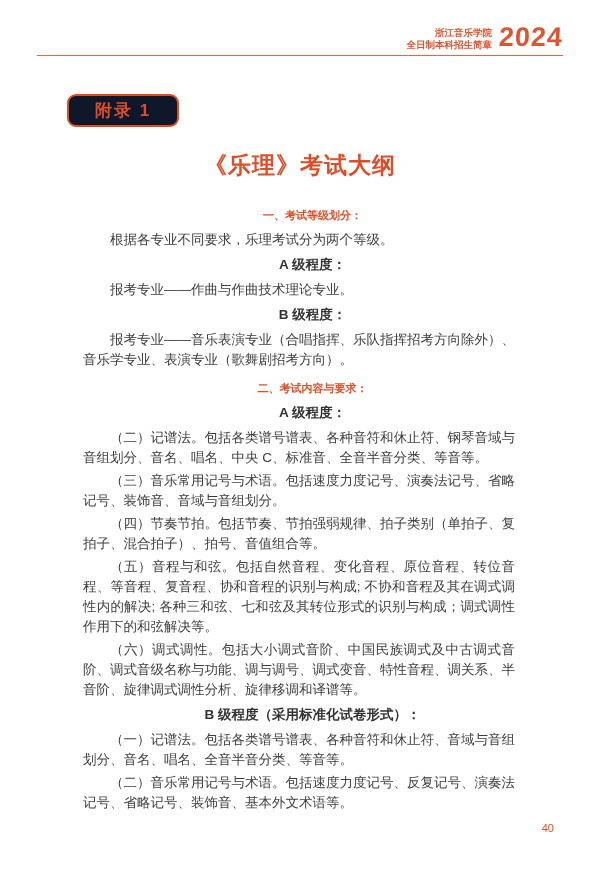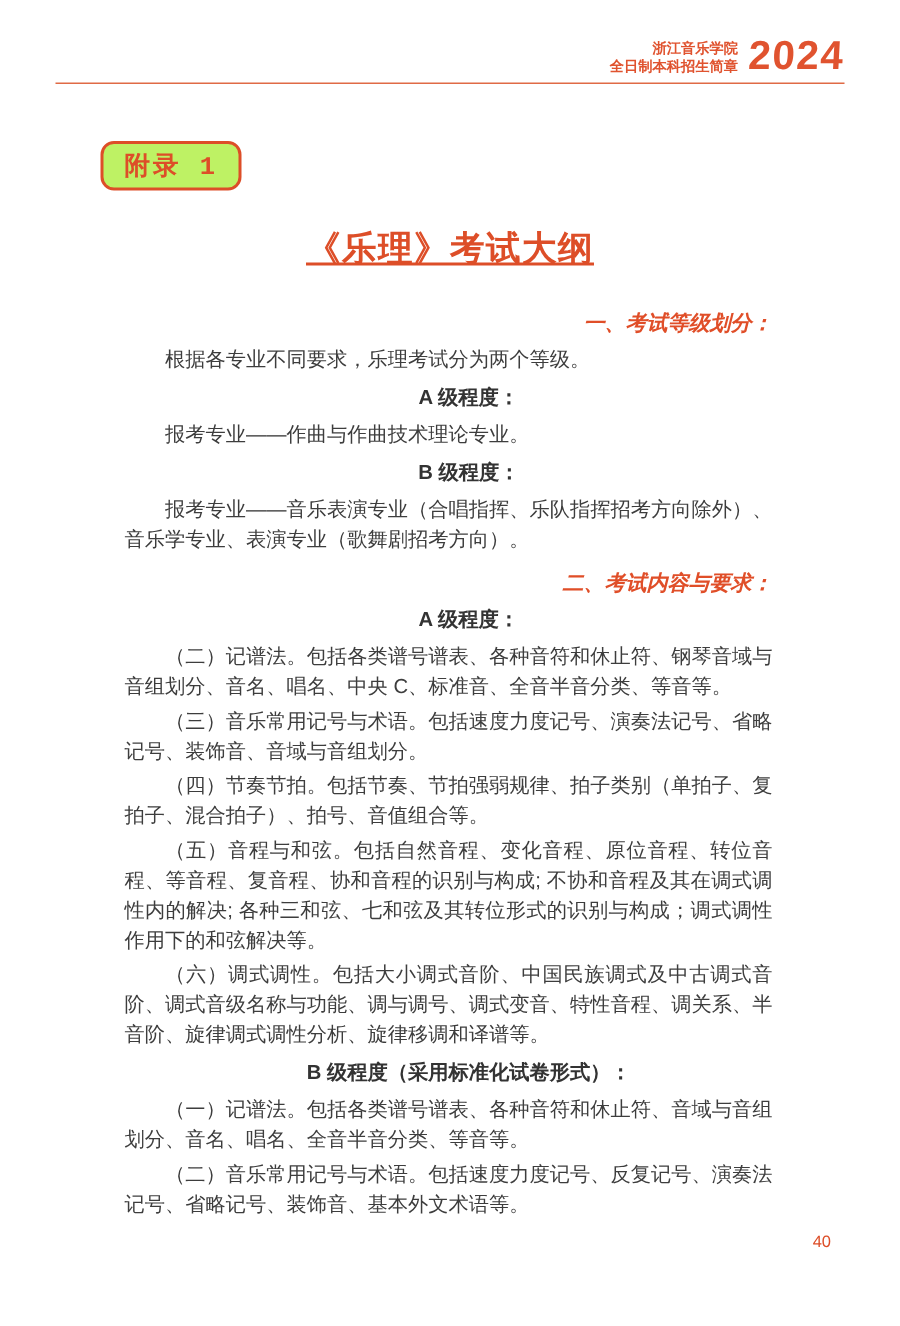--- a/index.html
+++ b/index.html
@@ -29,49 +29,46 @@
     transform:skewX(-3deg);
   }
   .hdr-rule{
     position:absolute;top:55px;left:37px;right:37px;
     height:1px;background:#e06a45;
   }
   
   .badge{
     position:absolute;top:94px;left:67px;
     border:2px solid #dd4e28;border-radius:9px;
-    padding:3px 14px;
+    padding:3px 26px;
     color:#dd4e28;font-weight:bold;font-size:17px;
     letter-spacing:2px;
-    background:#bef264;
-    font-family:Liberation Mono, monospace;
+    background:#0f172a;
   }
   
   .doc-title{
     position:absolute;top:150px;left:0;right:0;
     text-align:center;
     font-size:23px;font-weight:bold;color:#dd4e28;
     letter-spacing:1px;
-    text-decoration:underline;
   }
   
   .content{
     position:absolute;top:197px;left:83px;right:85px;
   }
   .content p{
     margin:3px 0;
     font-size:13.5px;line-height:20px;
     text-indent:27px;
     text-align:justify;
   }
   p.h-red{
-    color:#e04e28;font-weight:bold;font-size:14px;
+    color:#e04e28;font-weight:bold;font-size:11px;
     margin:8px 0 5px 0;
-    text-align:right;
-    font-style:italic;
+    text-align:center;
   }
   p.sub{
     font-weight:bold;color:#333;
     margin:5px 0;
     text-align:center;
   }
   
   .page-num{
     position:absolute;top:822px;right:46px;
     color:#dd4e28;font-size:11px;font-weight:normal;

